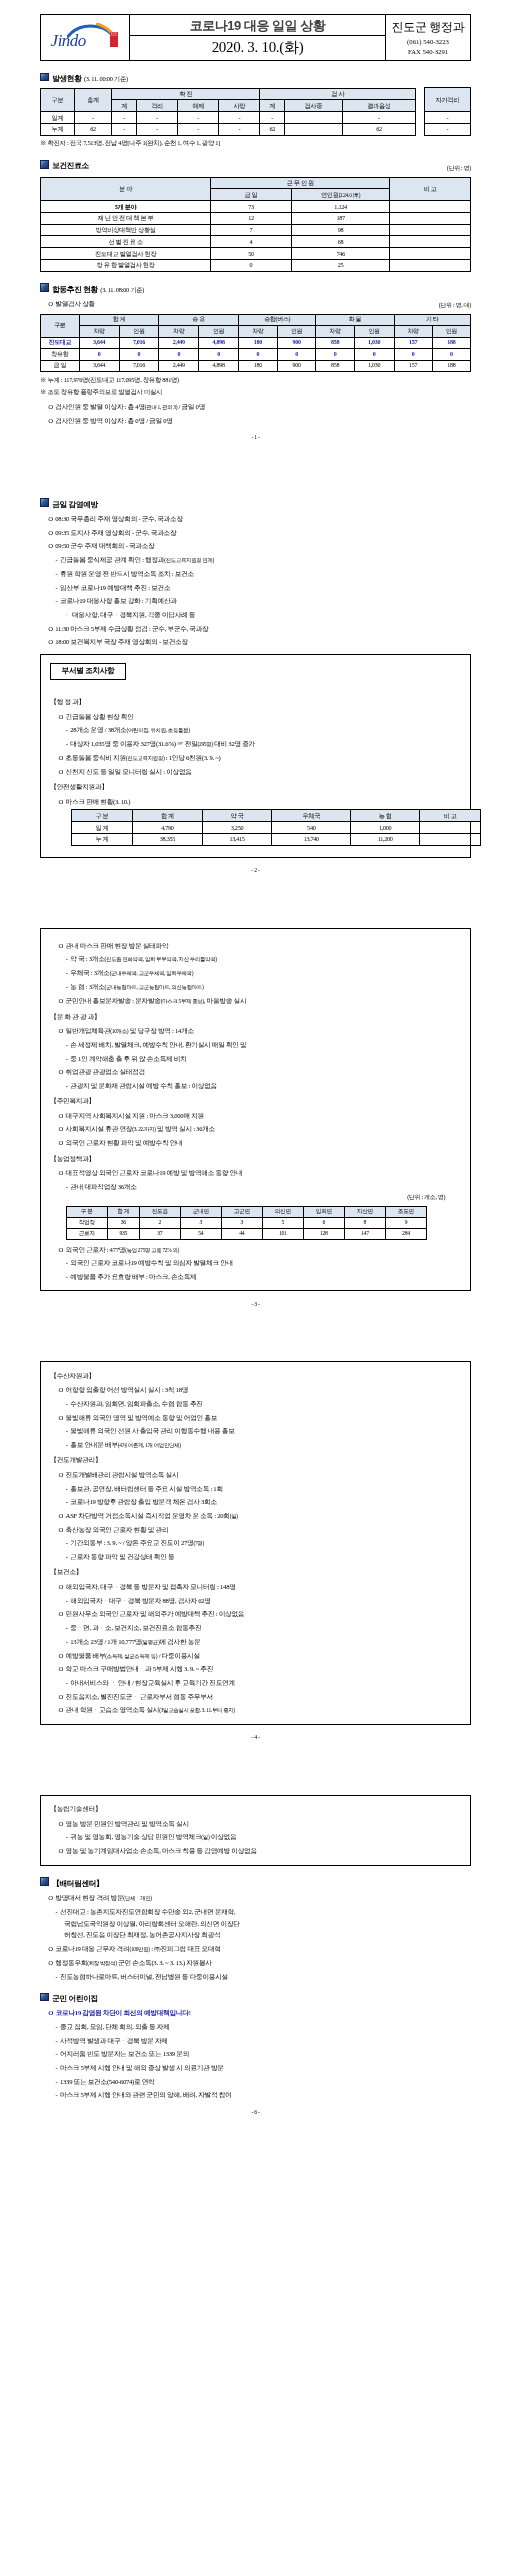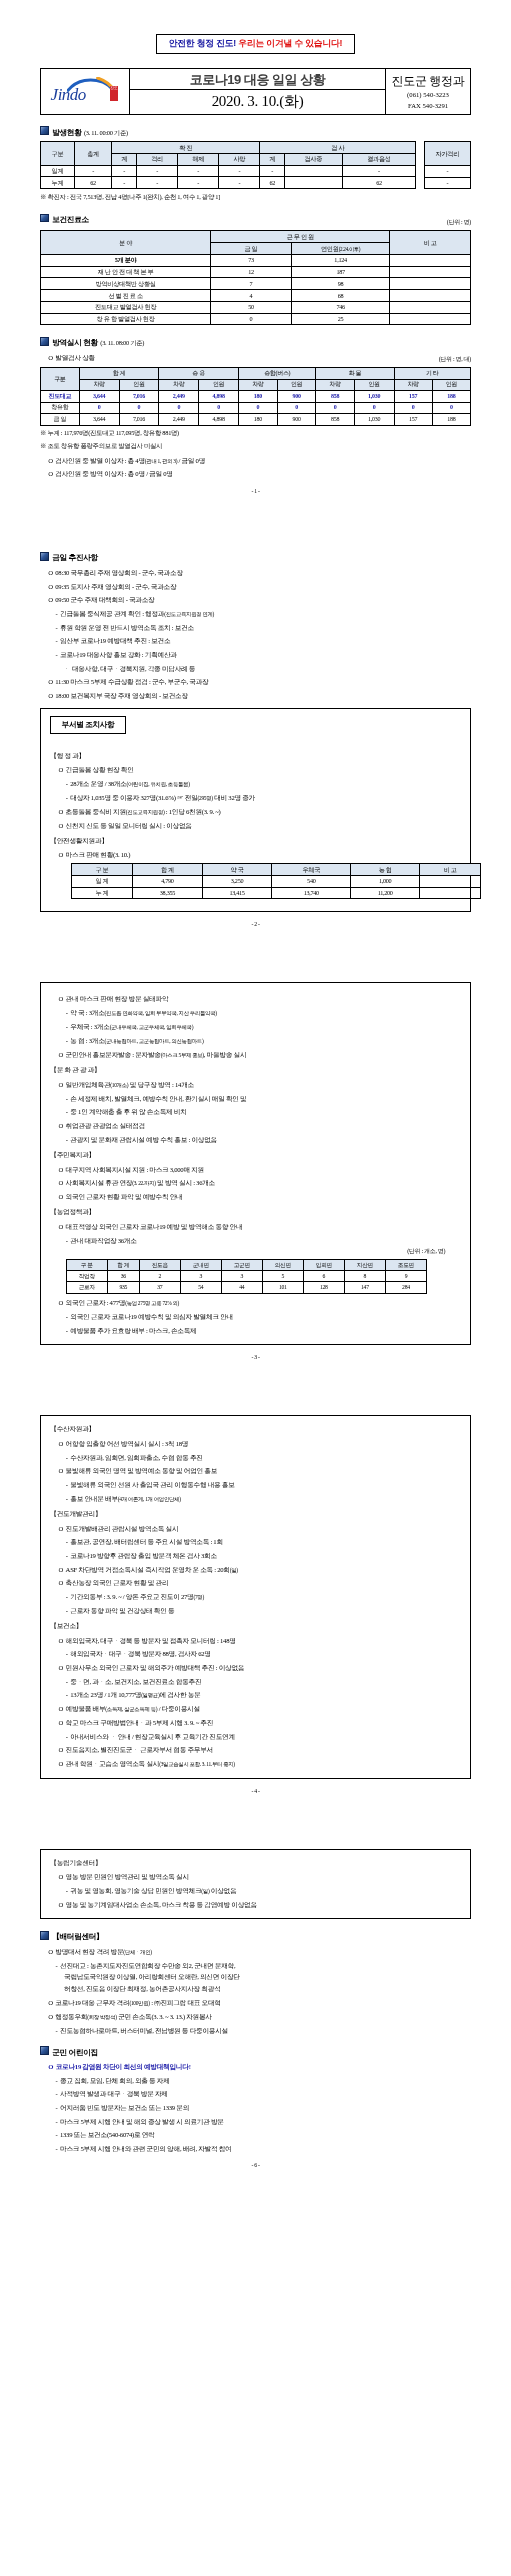--- a/index.html
+++ b/index.html
@@ -204,26 +204,20 @@
     padding-bottom: 15.5px;
     letter-spacing: -0.3px;
   }
   .spacer-top { height: 31px; }
 </style>
 </head>
 <body>
 
 <div class="page">
 
-  <div class="banner-wrap">
-    <div class="banner">
-      <span class="blue">안전한 청정 진도!</span>
-      <span class="red">우리는 이겨낼 수 있습니다!</span>
-    </div>
-  </div>
 
   <table class="masthead">
     <tbody>
         <tr>
       <td class="mh-logo" rowspan="2">
         <span class="logo">
           <svg class="swoosh" width="49" height="17.5" viewBox="0 0 96 34">
             <path d="M2,26 C20,4 48,2 70,10 C80,14 86,20 92,28" stroke="#1f5fbf" stroke-width="6" fill="none" stroke-linecap="round"></path>
             <path d="M60,2 C74,6 84,14 93,26" stroke="#f0a024" stroke-width="6" fill="none" stroke-linecap="round"></path>
           </svg>
@@ -369,21 +363,21 @@
       <td>창 유 항 발열검사 현장</td>
       <td>0</td>
       <td>25</td>
       <td></td>
     </tr>
   </tbody>
     </table>
 
   <div class="sec">
     <span class="sqico"></span>
-    <span class="sectitle">방역실시 현황</span>
+    <span class="sectitle">합동추진 현황</span>
     <span class="secnote">(3. 11. 08:00 기준)</span>
   </div>
 
   <div class="li lvl1"><span class="bl">O</span><span>발열검사 상황</span></div>
   <div class="unit">(단위 : 명, 대)</div>
 
   <table class="grid" style="border:1px solid #000;font-size:6px">
     <tbody>
         <tr>
       <th rowspan="2" style="width:9%">구분</th>
@@ -458,21 +452,21 @@
   </div>
 
   <div class="pagenum">- 1 -</div>
 </div>
 
 <div class="page">
   <div class="spacer-top"></div>
 
   <div class="sec">
     <span class="sqico"></span>
-    <span class="sectitle">금일 추진사항</span>
+    <span class="sectitle">금일 감염예방</span>
   </div>
 
   <div>
     <div class="li lvl1"><span class="bl">O</span><span>08:30   국무총리 주재 영상회의 - 군수, 국과소장</span></div>
     <div class="li lvl1"><span class="bl">O</span><span>09:35   도지사 주재 영상회의 - 군수, 국과소장</span></div>
     <div class="li lvl1"><span class="bl">O</span><span>09:50   군수 주재 대책회의 - 국과소장</span></div>
     <div class="li lvl2"><span class="bl">-</span><span>긴급돌봄 중식제공 관계 확인 : 행정과</span><span class="sm">(진도교육지원청 연계)</span></div>
     <div class="li lvl2"><span class="bl">-</span><span>휴원 학원 운영 전 반드시 방역소독 조치 : 보건소</span></div>
     <div class="li lvl2"><span class="bl">-</span><span>임산부 코로나19 예방대책 추진 : 보건소</span></div>
     <div class="li lvl2"><span class="bl">-</span><span>코로나19 대응사항 홍보 강화 : 기획예산과</span></div>

